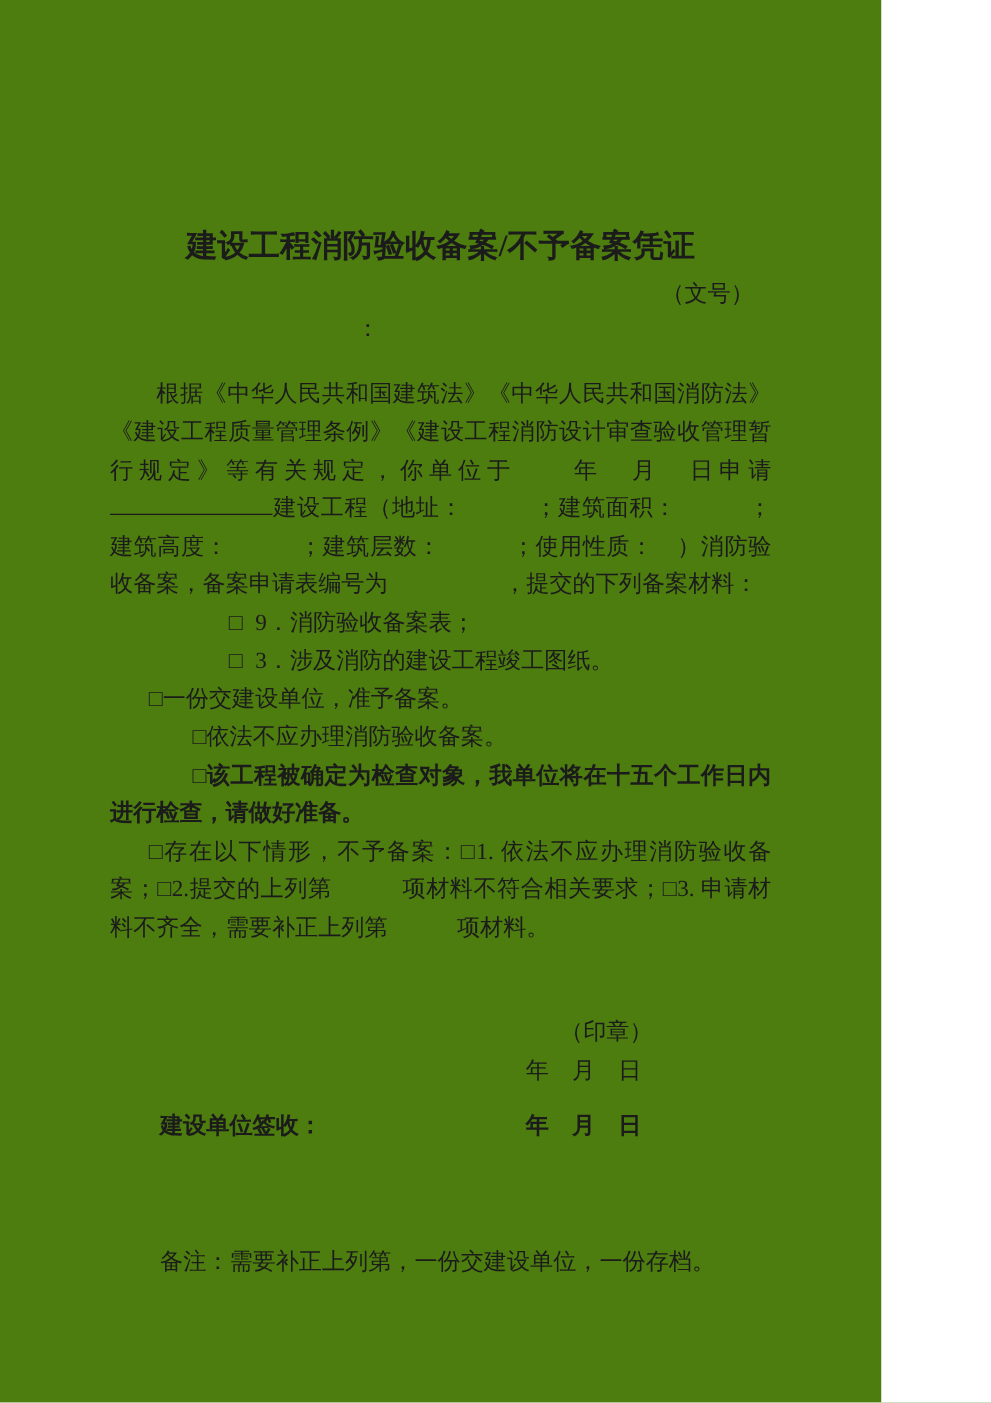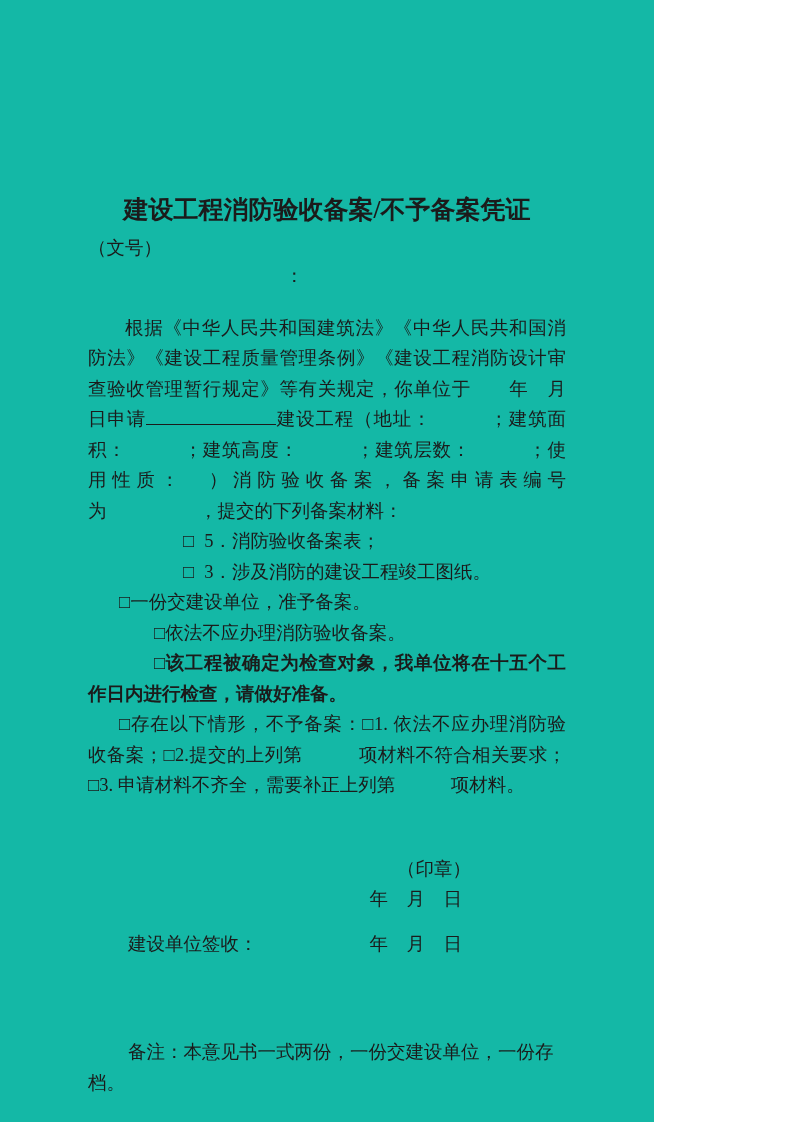--- a/index.html
+++ b/index.html
@@ -1,38 +1,38 @@
 <!DOCTYPE html>
 <html><head>
 <meta charset="utf-8">
 <style>
   html,body{margin:0;padding:0;background:#ffffff;}
   .page{
     position:relative;
-    width:654px;height:1122px;
-    background:#14b8a6;
+    width:705px;height:1122px;
+    background:#4d7c0f;
     color:#1b1b1b;
     font-family:"Liberation Serif","DejaVu Serif",serif;
     font-size:18.5px;
     line-height:30.5px;
     box-sizing:border-box;
-    padding:16px 88px;
+    padding:4px 88px;
     overflow:hidden;
   }
   .title{
     margin:0;
     padding-top:177px;
     font-size:25px;
     line-height:33px;
     font-weight:700;
     text-align:center;
     white-space:nowrap;
   }
   .doc-number{
-    text-align:left;
+    text-align:right;
     padding-right:14px;
     margin-top:9px;
     line-height:26px;
   }
   .addressee{
     padding-left:197px;
     line-height:30.5px;
   }
   .para{
     margin:0;
@@ -59,20 +59,21 @@
     padding-right:95px;
   }
   .seal-date{
     text-align:right;
     padding-right:104px;
   }
   .sign-row{
     display:flex;
     justify-content:space-between;
     margin-top:14px;
+    font-weight:bold;
   }
   .sign-label{padding-left:40px;}
   .sign-date{padding-right:104px;}
   .note{
     margin-top:78px;
     text-indent:40px;
   }
 </style>
 </head>
 <body>
@@ -80,34 +81,34 @@
 <div class="page">
 
   <h1 class="title">建设工程消防验收备案/不予备案凭证</h1>
 
   <div class="doc-number">（文号）</div>
 
   <div class="addressee"><span>：</span></div>
 
   <p class="para intro"><span>根据《中华人民共和国建筑法》《中华人民共和国消防法》《建设工程质量管理条例》《建设工程消防设计审查验收管理暂行规定》等有关规定，你单位于　　年　月　日申请</span><span class="blank-line"></span><span>建设工程（地址：　　　；建筑面积：　　　；建筑高度：　　　；建筑层数：　　　；使用性质：　）消防验收备案，备案申请表编号为　　　　　，提交的下列备案材料：</span></p>
 
-  <div class="material-item"><span class="checkbox spaced">□</span><span>5．消防验收备案表；</span></div>
+  <div class="material-item"><span class="checkbox spaced">□</span><span>9．消防验收备案表；</span></div>
   <div class="material-item"><span class="checkbox spaced">□</span><span>3．涉及消防的建设工程竣工图纸。</span></div>
 
   <div class="d1"><span class="checkbox">□</span><span>一份交建设单位，准予备案。</span></div>
 
   <div class="d2"><span class="checkbox">□</span><span>依法不应办理消防验收备案。</span></div>
 
   <p class="para d3"><span class="checkbox">□</span><span>该工程被确定为检查对象，我单位将在十五个工作日内进行检查，请做好准备。</span></p>
 
   <p class="para d4"><span class="checkbox">□</span><span>存在以下情形，不予备案：</span><span class="checkbox">□</span><span>1. 依法不应办理消防验收备案；</span><span class="checkbox">□</span><span>2.提交的上列第　　　项材料不符合相关要求；</span><span class="checkbox">□</span><span>3. 申请材料不齐全，需要补正上列第　　　项材料。</span></p>
 
   <div class="seal">（印章）</div>
   <div class="seal-date">年　月　日</div>
 
   <div class="sign-row">
     <span class="sign-label">建设单位签收：</span>
     <span class="sign-date">年　月　日</span>
   </div>
 
-  <div class="note">备注：本意见书一式两份，一份交建设单位，一份存档。</div>
+  <div class="note">备注：需要补正上列第，一份交建设单位，一份存档。</div>
 
 </div>
 
 </body></html>

